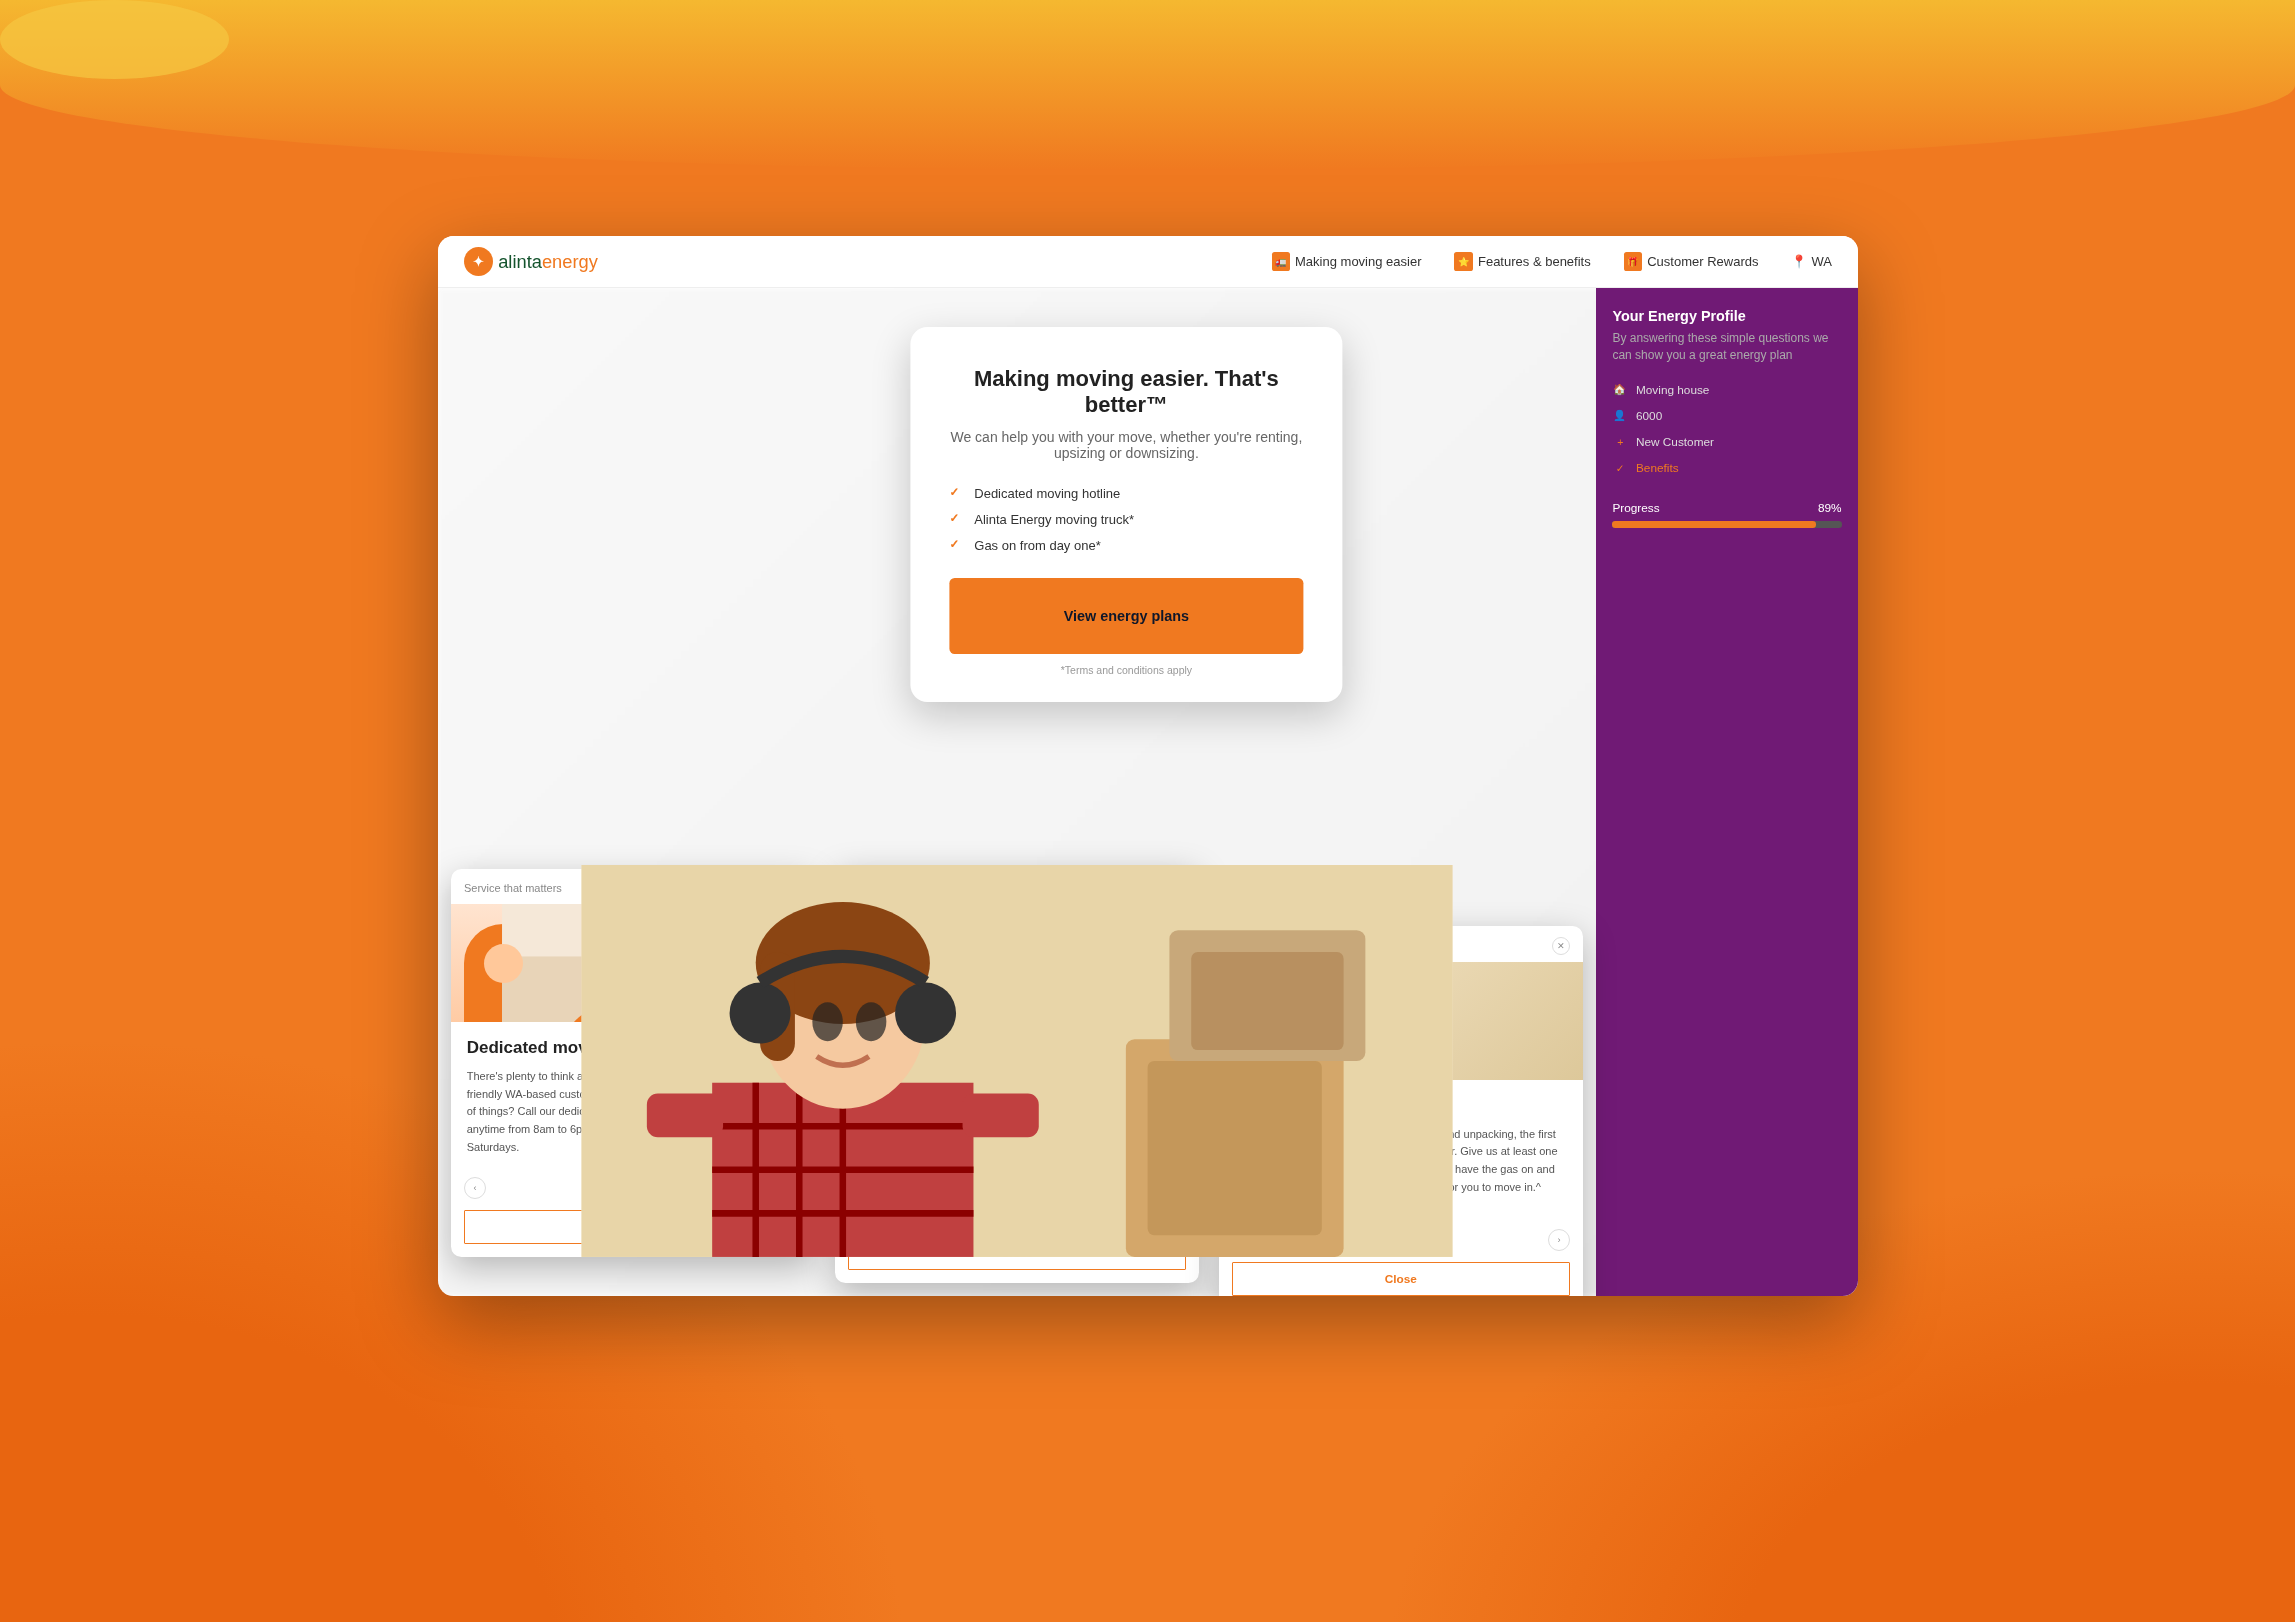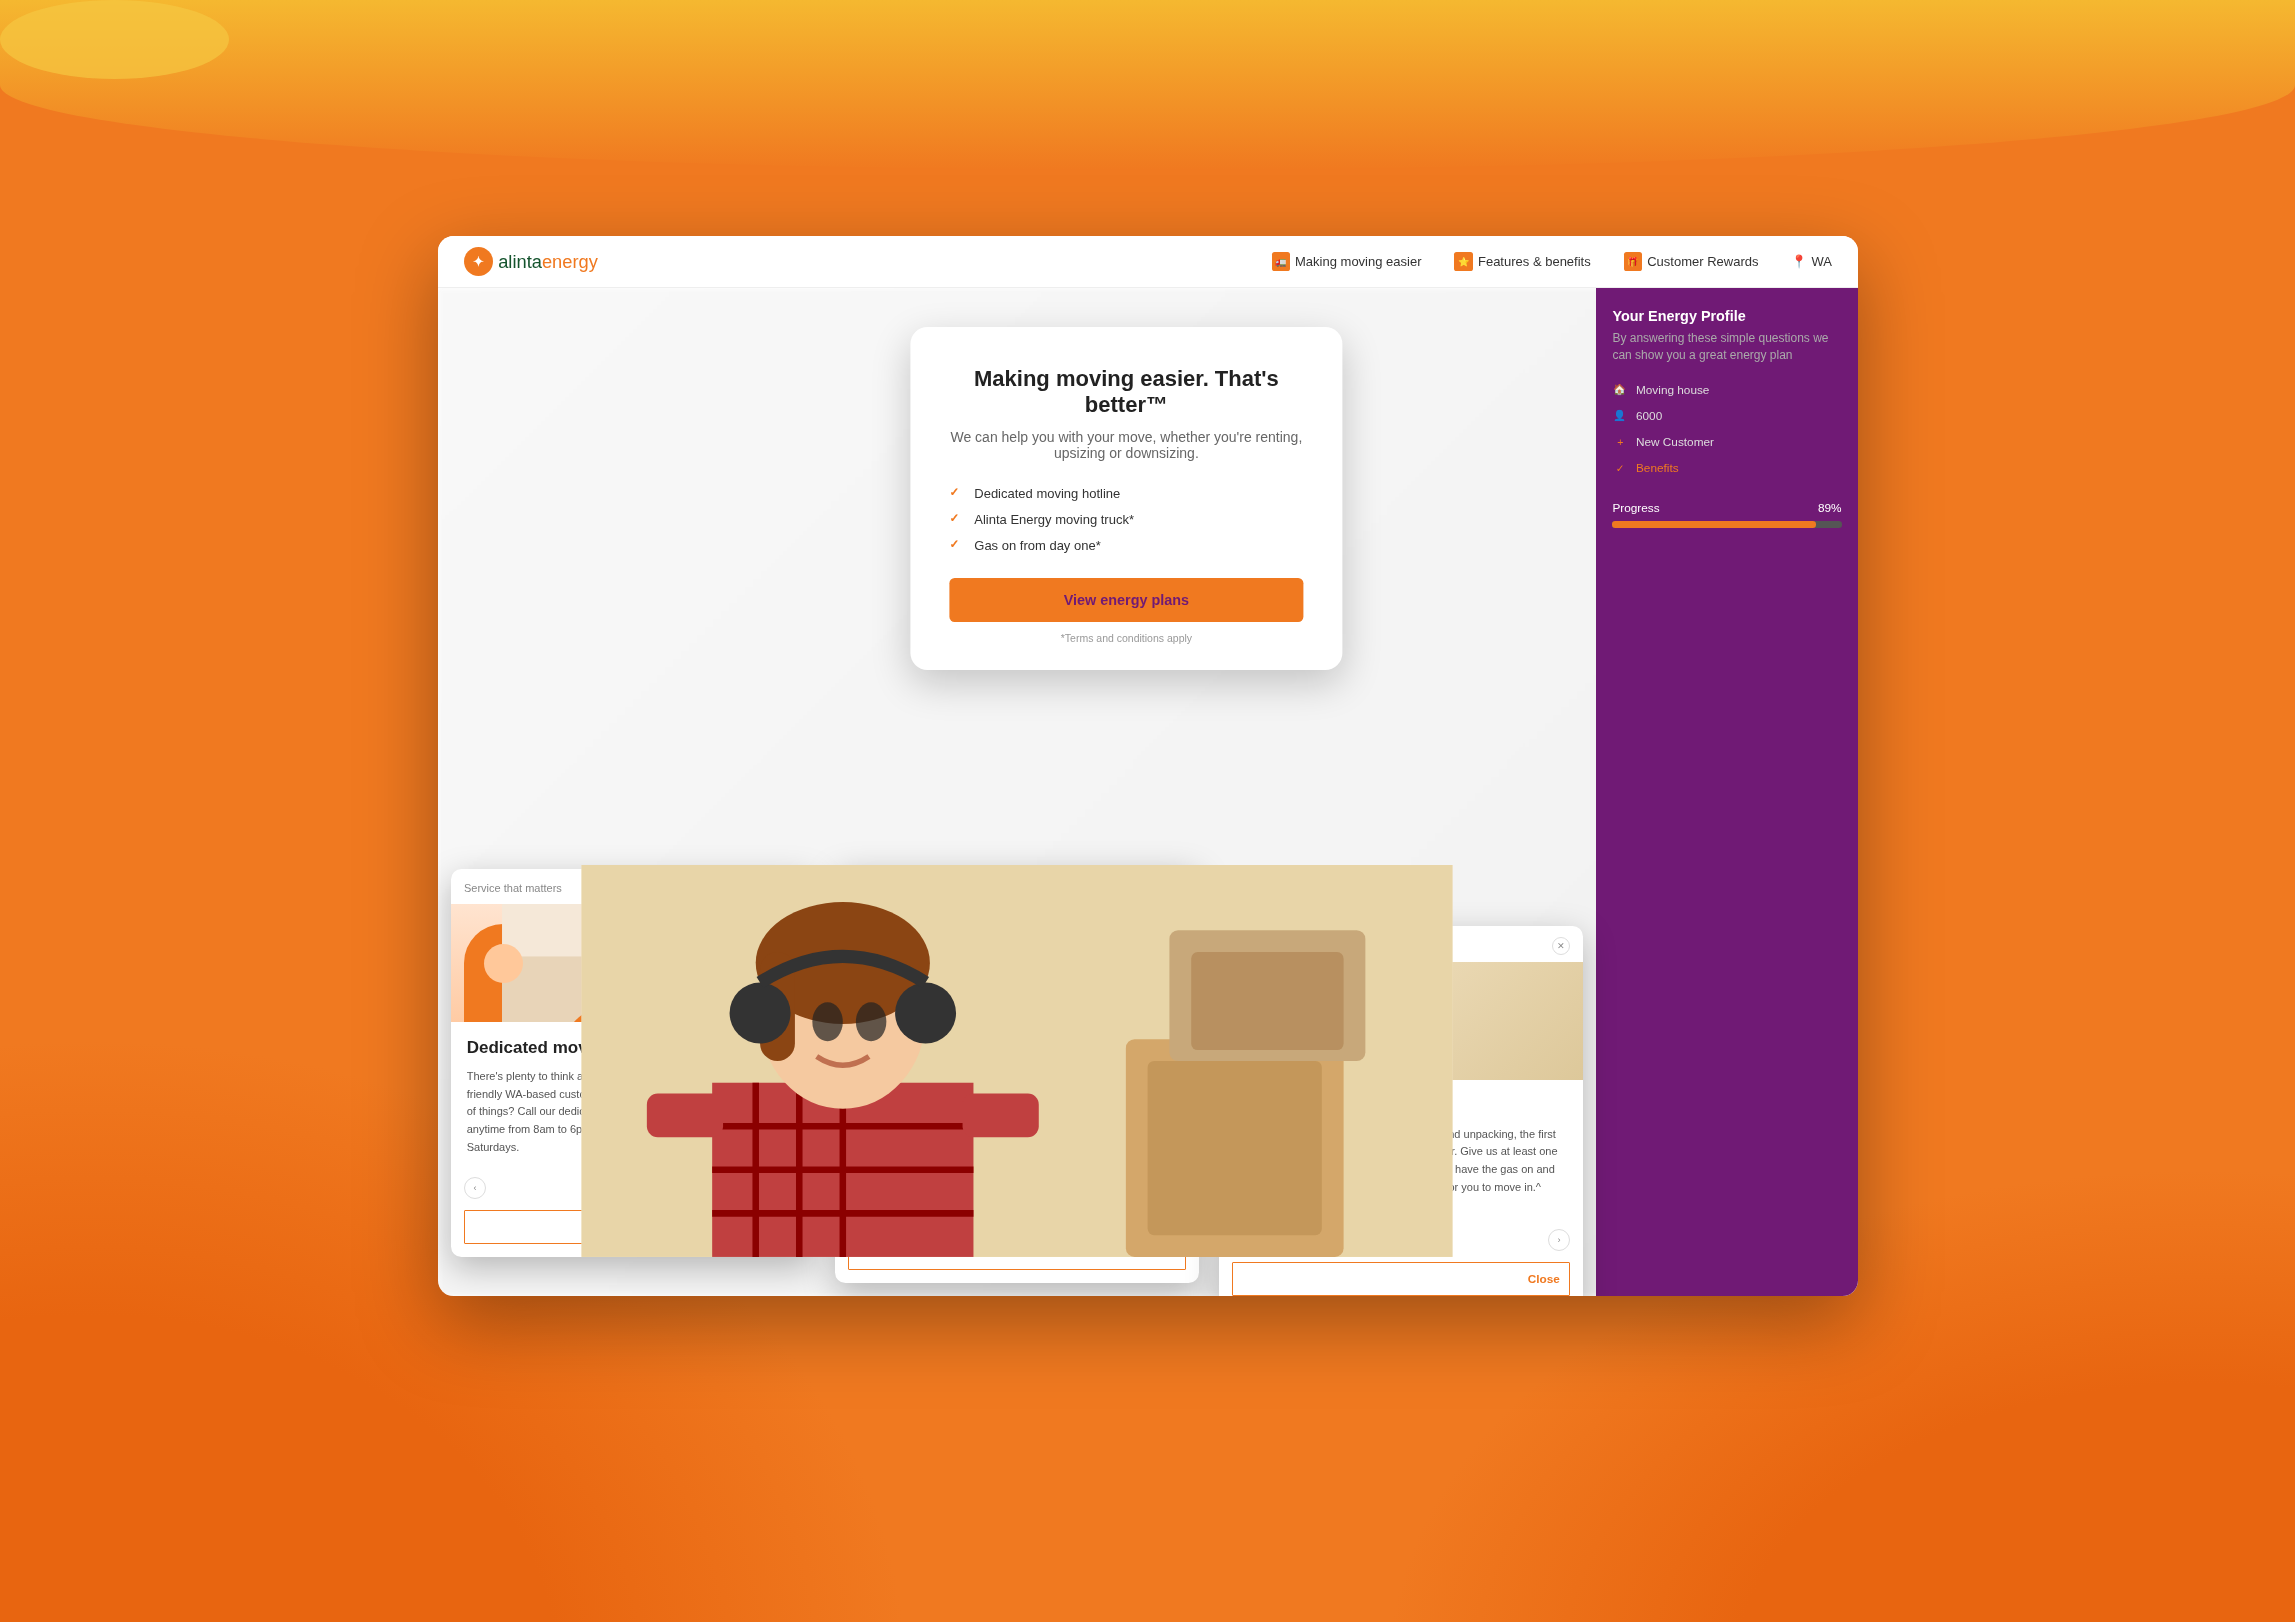--- a/index.html
+++ b/index.html
@@ -285,24 +285,24 @@
     }
     .check-icon {
       width: 15.7px;
       height: 15.7px;
       color: #f07920;
       font-weight: bold;
       font-size: 11.8px;
     }
     .view-plans-btn {
       background: #f07920;
-      color: #701a75;
+      color: #0f172a;
       border: none;
       border-radius: 5.2px;
-      padding: 14px 39px;
+      padding: 30px 39px;
       font-size: 14.4px;
       font-weight: 600;
       cursor: pointer;
       width: 100%;
       margin-bottom: 10.5px;
     }
     .terms-note {
       font-size: 10.5px;
       color: #999;
     }
@@ -405,21 +405,21 @@
       margin: 0 13px 13px;
       width: calc(100% - 26px);
       padding: 9.2px;
       border: 1.3px solid #f07920;
       border-radius: 1px;
       background: white;
       color: #f07920;
       font-size: 11.8px;
       font-weight: 600;
       cursor: pointer;
-      text-align: right;
+      text-align: center;
     }
 
     
     .person-img {
       width: 100%;
       height: 118px;
       background: linear-gradient(to bottom, #ffe4d0 0%, #ffcba4 100%);
       position: relative;
       overflow: hidden;
     }

